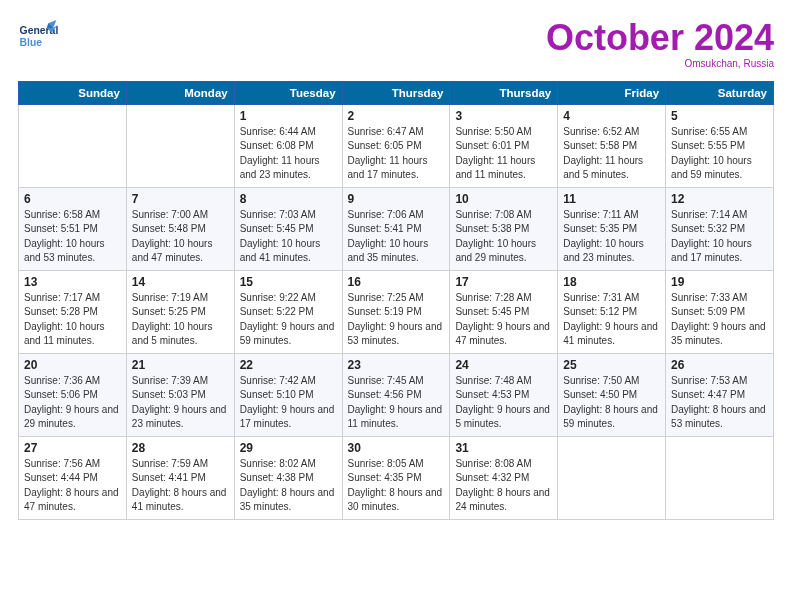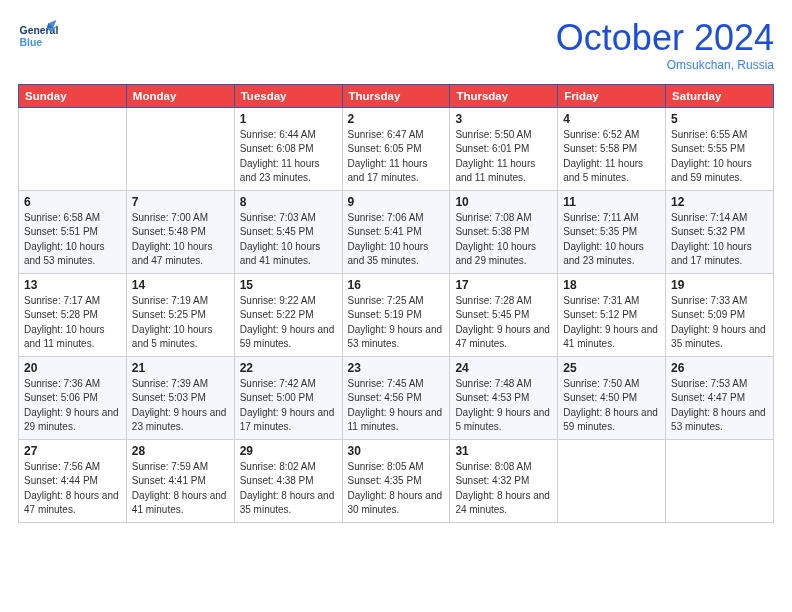--- a/index.html
+++ b/index.html
@@ -29,38 +29,38 @@
     }
     .logo-icon {
       width: 40px;
       height: 36px;
     }
     .title-block {
       text-align: right;
     }
     .month-title {
       font-size: 36px;
-      font-weight: 400;
-      color: #1d4ed8;
+      font-weight: 700;
+      color: #a21caf;
       line-height: 1.1;
     }
     .subtitle {
-      font-size: 12px;
-      color: #3b82f6;
+      font-size: 10px;
+      color: #a21caf;
     }
     .calendar {
       width: 100%;
       border-collapse: collapse;
       font-size: 10.5px;
     }
     .calendar thead tr th {
-      background: #ef4444;
+      background: #0369a1;
       color: #fff;
       font-weight: bold;
-      text-align: left;
+      text-align: right;
       padding: 5px 6px;
       font-size: 11.5px;
       border: 1px solid #2a5ab4;
     }
     .calendar tbody tr td {
       vertical-align: top;
       padding: 4px 5px;
       border: 1px solid #d0d0d0;
       width: 108px;
       min-height: 72px;
@@ -249,21 +249,21 @@
         </td>
           <td>
           <div class="day-num">21</div>
           <div class="day-info">Sunrise: 7:39 AM</div>
           <div class="day-info">Sunset: 5:03 PM</div>
           <div class="day-info">Daylight: 9 hours and 23 minutes.</div>
         </td>
           <td>
           <div class="day-num">22</div>
           <div class="day-info">Sunrise: 7:42 AM</div>
-          <div class="day-info">Sunset: 5:00 PM</div>
+          <div class="day-info">Sunset: 5:10 PM</div>
           <div class="day-info">Daylight: 9 hours and 17 minutes.</div>
         </td>
           <td>
           <div class="day-num">23</div>
           <div class="day-info">Sunrise: 7:45 AM</div>
           <div class="day-info">Sunset: 4:56 PM</div>
           <div class="day-info">Daylight: 9 hours and 11 minutes.</div>
         </td>
           <td>
           <div class="day-num">24</div>

